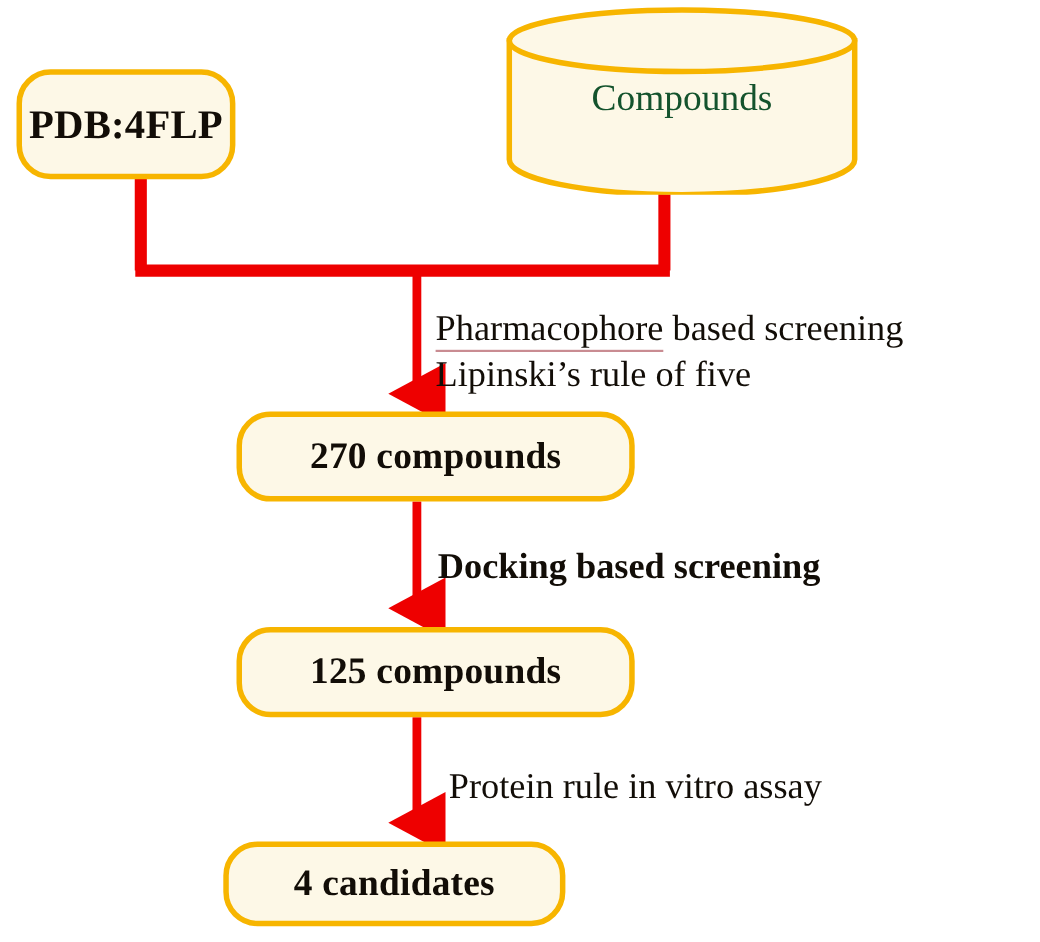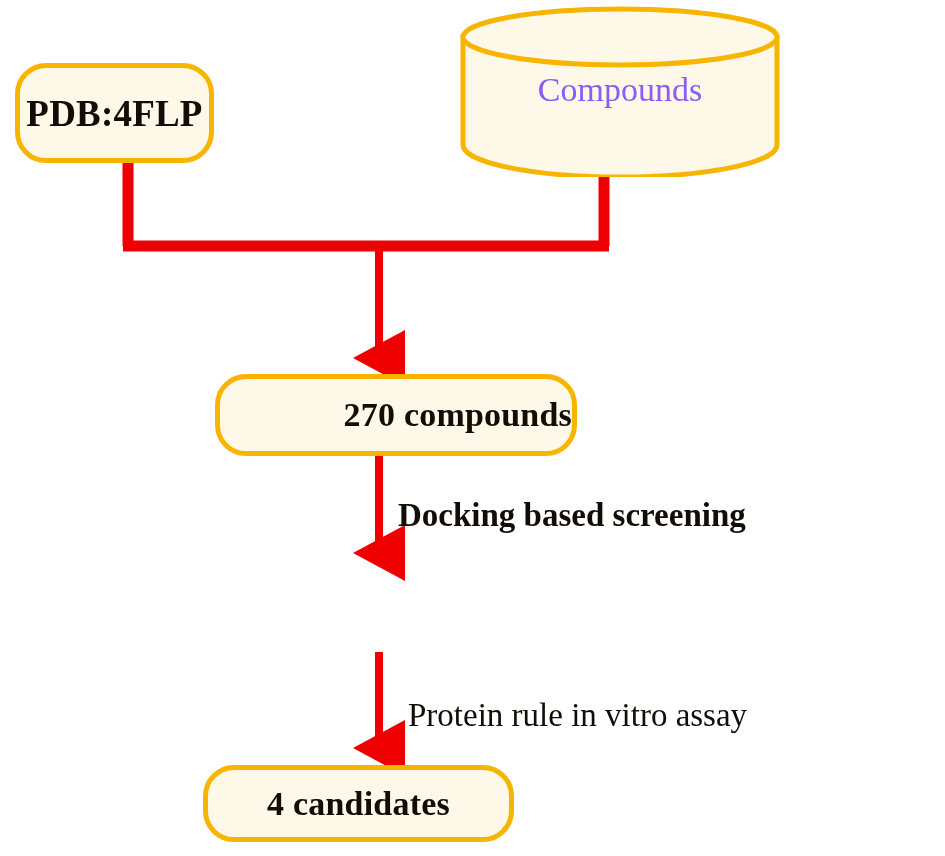--- a/index.html
+++ b/index.html
@@ -47,21 +47,20 @@
     width: 199px;
     height: 100px;
     font-size: 37px;
   }
   #node-270 {
     left: 215px;
     top: 374px;
     width: 362px;
     height: 82px;
     font-size: 34px;
-    justify-content: flex-end;
   }
   #node-125 {
     left: 215px;
     top: 570px;
     width: 362px;
     height: 82px;
     font-size: 34px;
   }
   #node-4 {
     left: 203px;
@@ -82,21 +81,21 @@
   #node-db .db-label {
     position: absolute;
     left: 0;
     top: 62px;
     width: 322px;
     text-align: center;
     font-family: "Liberation Serif", "DejaVu Serif", serif;
     font-size: 34px;
     font-weight: 400;
     line-height: 1.35;
-    color: #8b5cf6;
+    color: #14532d;
     z-index: 2;
   }
   #node-db .db-label span { display: block; }
   
   .edge-label {
     position: absolute;
     font-family: "Liberation Serif", "DejaVu Serif", serif;
     font-size: 33px;
     font-weight: 400;
     color: #120d07;
@@ -159,27 +158,34 @@
     </svg>
     <div class="db-label">
       <span>Compounds</span>
     </div>
   </div>
 
   <div class="node-box" id="node-pdb">
     <span>PDB:4FLP</span>
   </div>
 
+  <div class="edge-label" id="label-pharmacophore">
+    <span class="line1"><span class="misspelled">Pharmacophore</span><span class="wide-gap">  based  screening</span></span>
+    <span class="line2">Lipinski’s rule of five</span>
+  </div>
 
   <div class="node-box" id="node-270">
     <span>270 compounds</span>
   </div>
 
   <div class="edge-label" id="label-docking">Docking based screening</div>
 
+  <div class="node-box" id="node-125">
+    <span>125 compounds</span>
+  </div>
 
   <div class="edge-label" id="label-protein">Protein rule in vitro assay</div>
 
   <div class="node-box" id="node-4">
     <span>4  candidates</span>
   </div>
 
 </div>
 
 </body></html>

